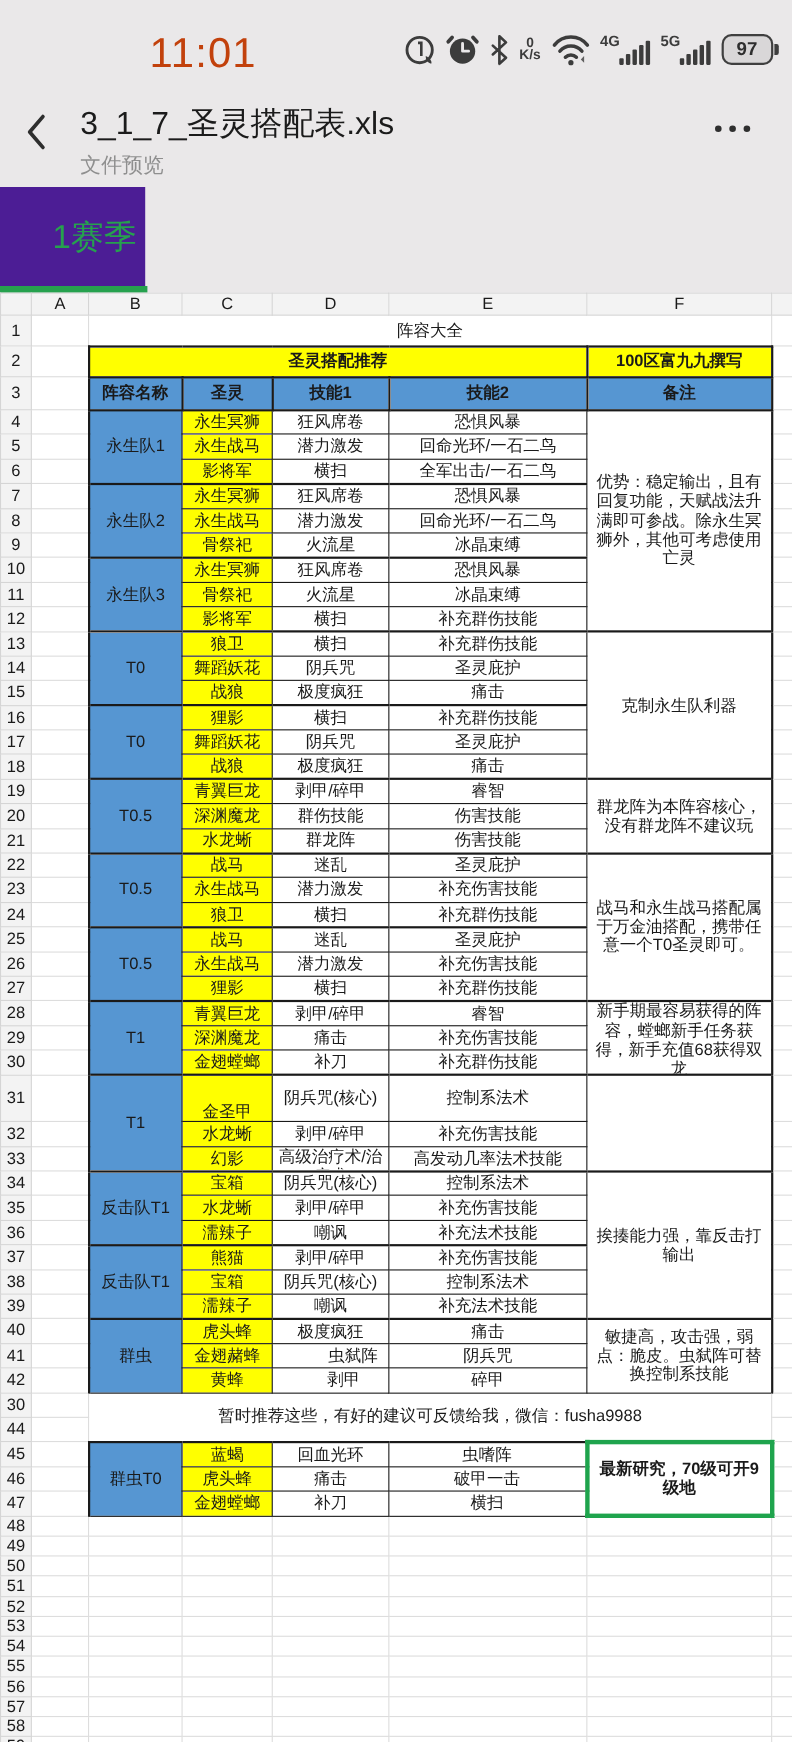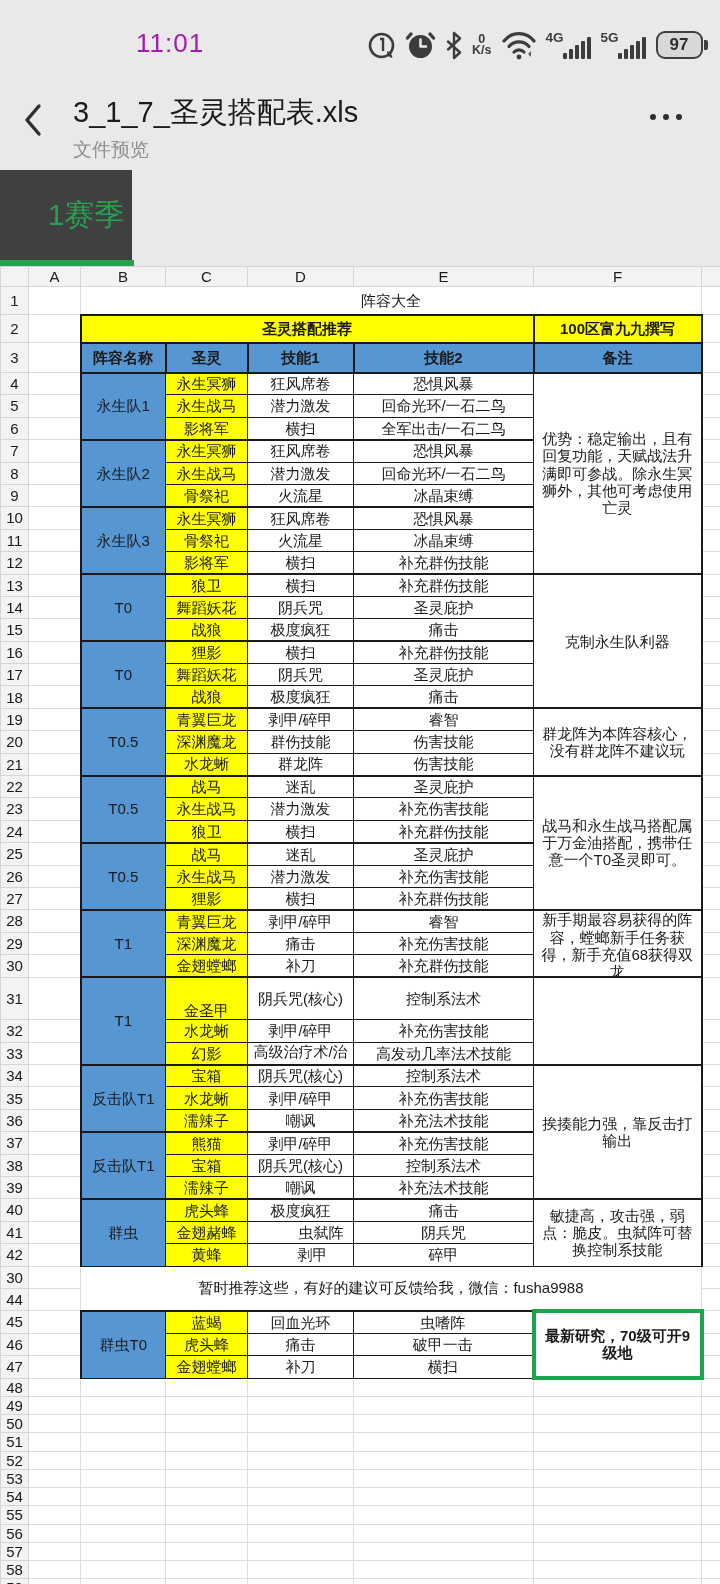--- a/index.html
+++ b/index.html
@@ -4,21 +4,21 @@
 <style>
   * { margin:0; padding:0; box-sizing:border-box; }
   html,body { width:720px; height:1584px; overflow:hidden; background:#fff;
     font-family:"Liberation Sans","DejaVu Sans",sans-serif; }
   #screen { position:relative; width:720px; height:1584px; overflow:hidden; background:#fff; }
 
   
   .topbar { position:absolute; left:0; top:0; width:720px; height:266px; background:#EAE8E9; }
 
   
-  .time { position:absolute; left:136px; top:28px; font-size:26px; color:#a21caf; letter-spacing:1px; }
+  .time { position:absolute; left:136px; top:28px; font-size:38px; color:#c2410c; letter-spacing:1px; }
   .sticons { position:absolute; right:12px; top:28px; height:34px; display:flex; align-items:center; gap:9px; color:#3c3c3c; }
   .sticons svg { display:block; }
   .speed { display:flex; flex-direction:column; align-items:center; font-size:12.5px; line-height:11.5px; font-weight:700; color:#3c3c3c; }
   .sig { position:relative; width:46px; height:31px; }
   .sig .lbl { position:absolute; left:0; top:0; font-size:13.5px; font-weight:700; }
   .sig .bars { position:absolute; right:1px; bottom:2px; display:flex; align-items:flex-end; gap:2px; }
   .sig .bars i { display:block; width:4px; background:#3c3c3c; border-radius:1px; }
   .batt { display:flex; align-items:center; }
   .batt .shell { width:47px; height:28px; border:2.5px solid #3f3f3f; border-radius:9px; background:#D9D7D8;
     display:flex; align-items:center; justify-content:center; font-size:17px; font-weight:600; color:#2e2e2e; }
@@ -27,21 +27,21 @@
   
   .backbtn { position:absolute; left:22px; top:98px; width:34px; height:44px; display:flex; align-items:center; }
   .titlewrap { position:absolute; left:73px; top:93px; }
   .doc-title { font-size:29px; color:#1b1b1b; font-weight:500; }
   .doc-sub { font-size:19px; color:#8f8f8f; margin-top:4px; }
   .menu-dots { position:absolute; right:38px; top:114px; display:flex; gap:7px; }
   .menu-dots i { width:6px; height:6px; border-radius:50%; background:#2f2f2f; display:block; }
 
   
   .corner-green { position:absolute; left:0; top:177px; width:8px; height:8px; background:#26A14E; }
-  .sheet-tab { position:absolute; left:0; top:170px; width:132px; height:90px; background:#404040;
+  .sheet-tab { position:absolute; left:0; top:170px; width:132px; height:90px; background:#4c1d95;
     display:flex; align-items:center; justify-content:center;padding-left:40px; }
   .sheet-tab span { color:#26A14E; font-size:30px; }
   .tab-underline { position:absolute; left:0; top:260px; width:134px; height:6px; background:#26A14E; }
 
   
   .sheet { position:absolute; left:0; top:266px; width:720px; }
   table.grid { border-collapse:collapse; table-layout:fixed; width:720px; }
   table.grid td { padding:0; text-align:center; vertical-align:middle; overflow:hidden;
     font-size:15px; color:#1a1a1a; line-height:1.15; }
   .w { margin:0 auto; padding:0 2px; overflow:hidden; }

